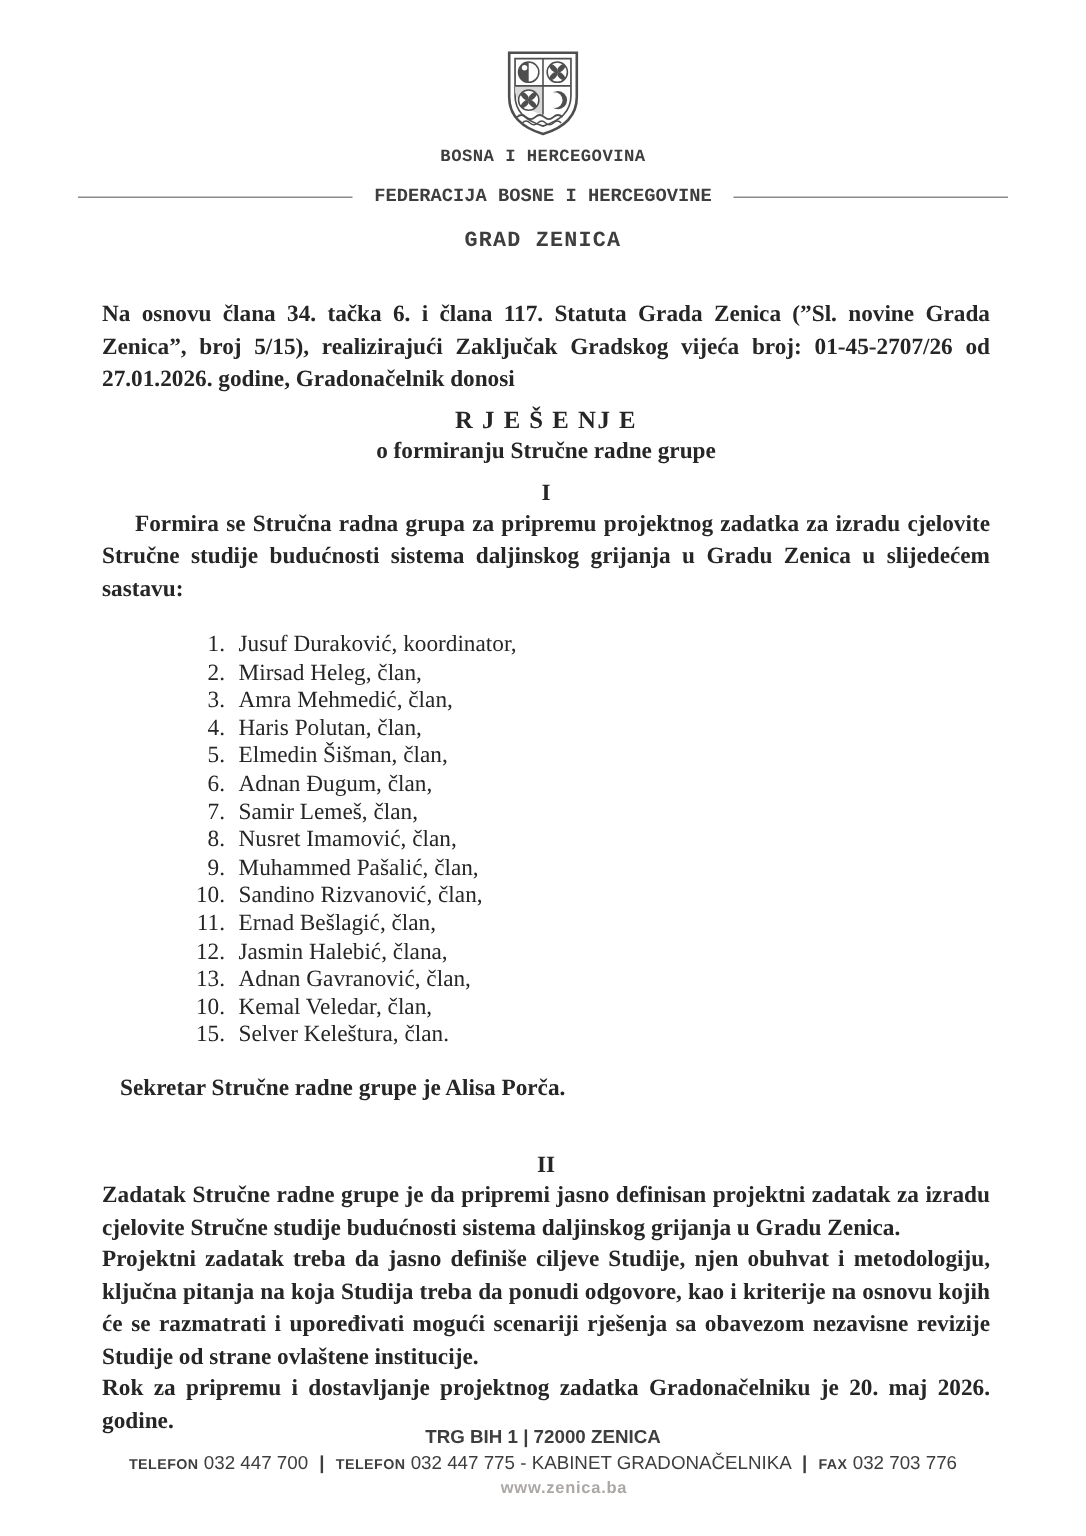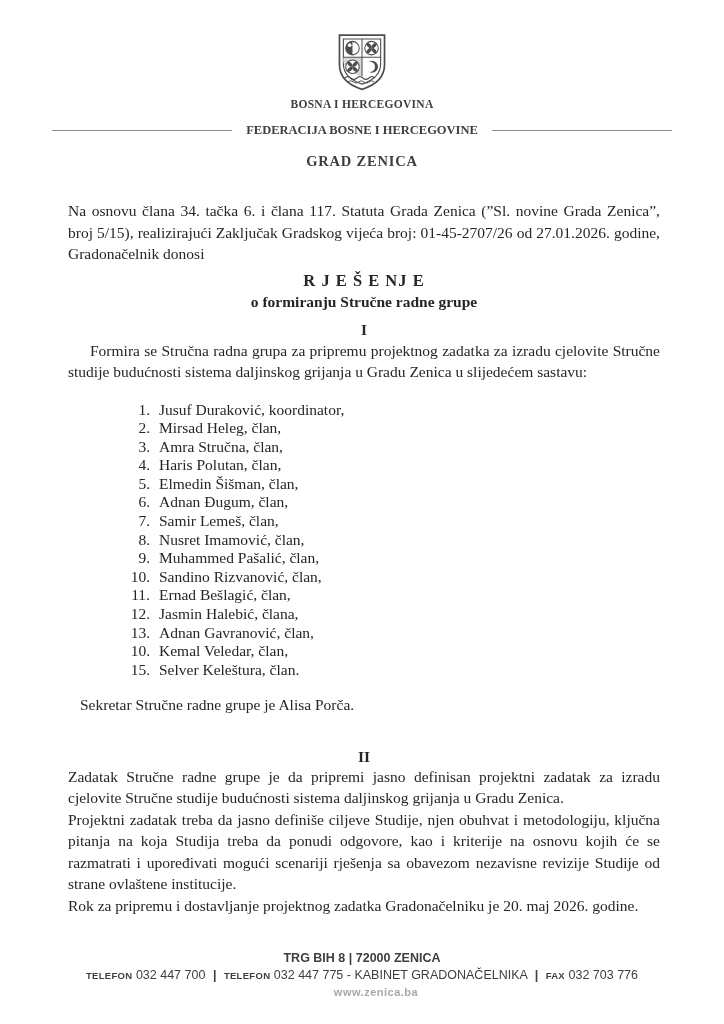--- a/index.html
+++ b/index.html
@@ -2,30 +2,30 @@
 <html><head>
 <meta charset="utf-8">
 <style>
   html,body{margin:0;padding:0;background:#e8e8e8;}
   .page{
     width:724px;height:1024px;margin:0 auto;background:#ffffff;
     position:relative;overflow:hidden;
     font-family:"Liberation Serif", serif;color:#262626;
   }
   
-  .hdr{padding-top:32px;text-align:center;font-family:Liberation Serif, serif;color:#3e3e3e;}
+  .hdr{padding-top:32px;text-align:center;font-family:Liberation Mono, monospace;color:#3e3e3e;}
   .crest{display:flex;justify-content:center;}
   .country{margin-top:6px;font-size:11.5px;font-weight:700;letter-spacing:.3px;}
   .fedrow{display:flex;align-items:center;margin-top:1px;padding:0 52px;}
   .fedrule{flex:1;border-top:1.5px solid #8a8a8a;height:0;}
   .fed{font-size:12.5px;font-weight:700;margin:12px 14px;white-space:nowrap;}
   .city{margin-top:3px;font-size:14.5px;font-weight:700;letter-spacing:.8px;}
   
   .bodycol{padding:0 64px 0 68px;}
-  p{margin:0;}
+  p{margin:0;font-weight:bold;}
   .preamble{margin-top:30px;font-size:15.5px;line-height:21.5px;text-align:justify;}
   .title{margin-top:6px;text-align:center;font-weight:700;font-size:16.5px;letter-spacing:1px;}
   .subtitle{text-align:center;font-weight:700;font-size:15.5px;margin-top:2px;}
   .numeral{text-align:center;font-weight:700;font-size:15.5px;}
   .num1{margin-top:10px;}
   .num2{margin-top:32px;}
   .num3{margin-top:12px;}
   .intro{text-indent:22px;font-size:15.5px;line-height:21.5px;text-align:justify;margin-top:1px;}
   .members{list-style:none;margin:18px 0 0 0;padding:0 0 0 56px;}
   .member{display:flex;font-size:15.5px;line-height:18.6px;}
@@ -111,21 +111,21 @@
         <li class="member">
             <span class="mnum">1.</span>
             <span class="mname">Jusuf Duraković, koordinator,</span>
           </li>
         <li class="member">
             <span class="mnum">2.</span>
             <span class="mname">Mirsad Heleg, član,</span>
           </li>
         <li class="member">
             <span class="mnum">3.</span>
-            <span class="mname">Amra Stručna, član,</span>
+            <span class="mname">Amra Mehmedić, član,</span>
           </li>
         <li class="member">
             <span class="mnum">4.</span>
             <span class="mname">Haris Polutan, član,</span>
           </li>
         <li class="member">
             <span class="mnum">5.</span>
             <span class="mname">Elmedin Šišman, član,</span>
           </li>
         <li class="member">
@@ -177,21 +177,21 @@
       <p class="para">Zadatak Stručne radne grupe je da pripremi jasno definisan projektni zadatak za izradu cjelovite Stručne studije budućnosti sistema daljinskog grijanja u Gradu Zenica.</p>
       <p class="para">Projektni zadatak treba da jasno definiše ciljeve Studije, njen obuhvat i metodologiju, ključna pitanja na koja Studija treba da ponudi odgovore, kao i kriterije na osnovu kojih će se razmatrati i upoređivati mogući scenariji rješenja sa obavezom nezavisne revizije Studije od strane ovlaštene institucije.</p>
     </section>
 
     <section>
       <p class="para">Rok za pripremu i dostavljanje projektnog zadatka Gradonačelniku je 20. maj 2026. godine.</p>
     </section>
   </main>
 
   <footer class="ftr">
-    <div class="addr">TRG BIH 8 | 72000 ZENICA</div>
+    <div class="addr">TRG BIH 1 | 72000 ZENICA</div>
     <div class="contacts">
       <span class="clabel">TELEFON</span>
       <span class="cval">032 447 700</span>
       <span class="csep">|</span>
       <span class="clabel">TELEFON</span>
       <span class="cval">032 447 775 - KABINET GRADONAČELNIKA</span>
       <span class="csep">|</span>
       <span class="clabel">FAX</span>
       <span class="cval">032 703 776</span>
     </div>

